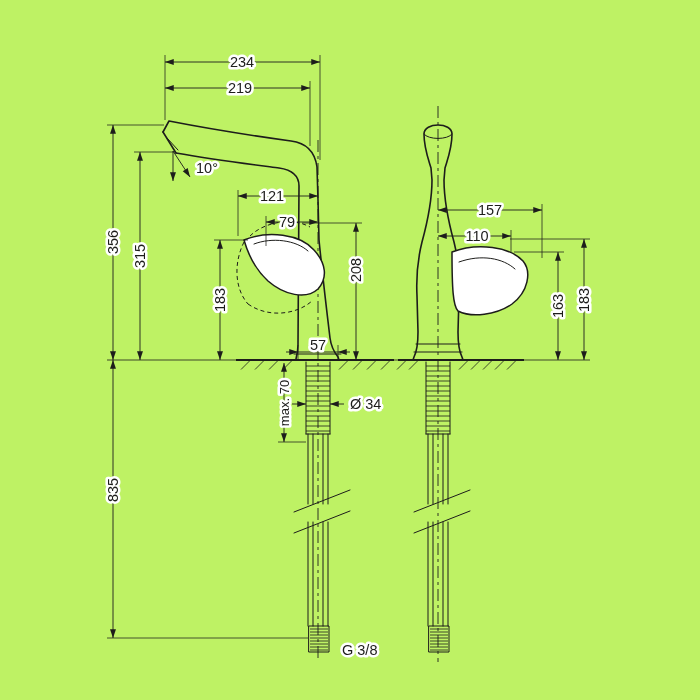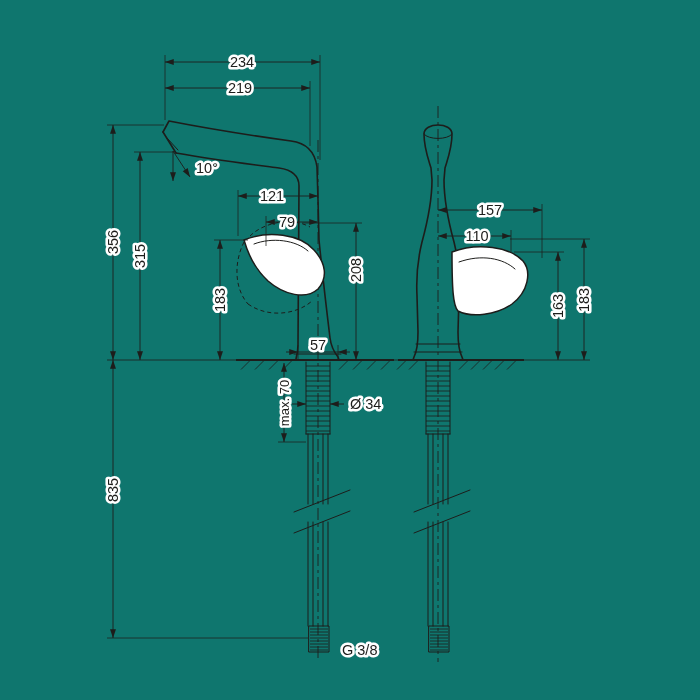--- a/index.html
+++ b/index.html
@@ -1,17 +1,17 @@
 <!DOCTYPE html>
 <html><head>
 <meta charset="utf-8">
 <style>
   html,body{margin:0;padding:0;background:#ffffff;}
   .canvas{
-    width:700px;height:700px;position:relative;background:#0f766e;
+    width:700px;height:700px;position:relative;background:#bef264;
     font-family:"Liberation Sans", sans-serif;
     text-align:right;
   }
   svg{display:block;}
   .outline{fill:none;stroke:#1d1d1b;stroke-width:1.6;stroke-linejoin:round;stroke-linecap:round;}
   .detail{fill:none;stroke:#1d1d1b;stroke-width:1;stroke-linecap:round;}
   .thin{fill:none;stroke:#1d1d1b;stroke-width:0.8;}
   .dim{fill:none;stroke:#1d1d1b;stroke-width:0.9;}
   .ext{fill:none;stroke:#1d1d1b;stroke-width:0.75;}
   .deck{fill:none;stroke:#1d1d1b;stroke-width:1.8;}

